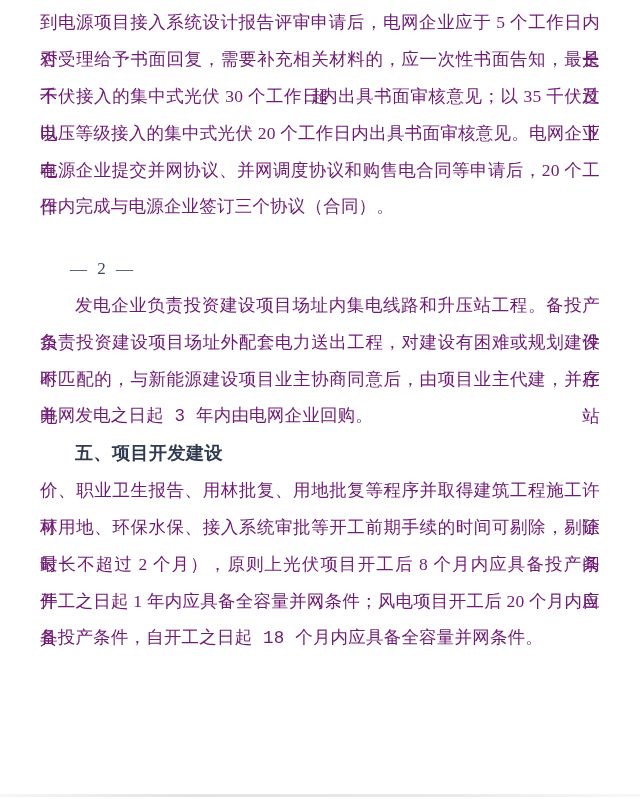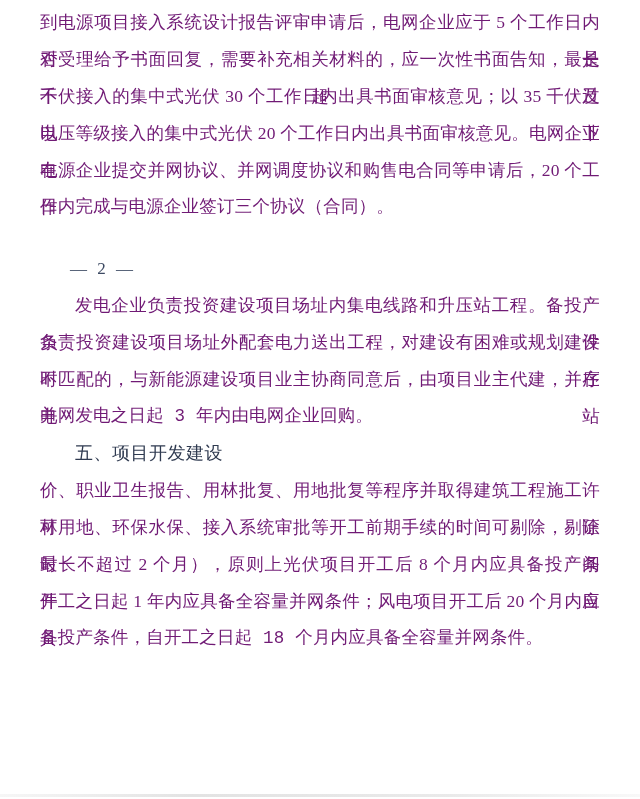--- a/index.html
+++ b/index.html
@@ -43,21 +43,21 @@
     color: #3d4a63;
     text-align: left;
     text-align-last: left;
     padding-left: 30px;
     letter-spacing: 3px;
   }
   .heading {
     height: 37px;
     line-height: 37px;
     font-size: 18px;
-    font-weight: normal;
+    font-weight: bold;
     font-family: "Liberation Sans", "DejaVu Sans", sans-serif;
     color: #2f3a50;
     text-align: right;
     text-align-last: left;
     text-indent: 35px;
     letter-spacing: 0.5px;
   }
   .bottom-shade {
     position: absolute;
     left: 0;

